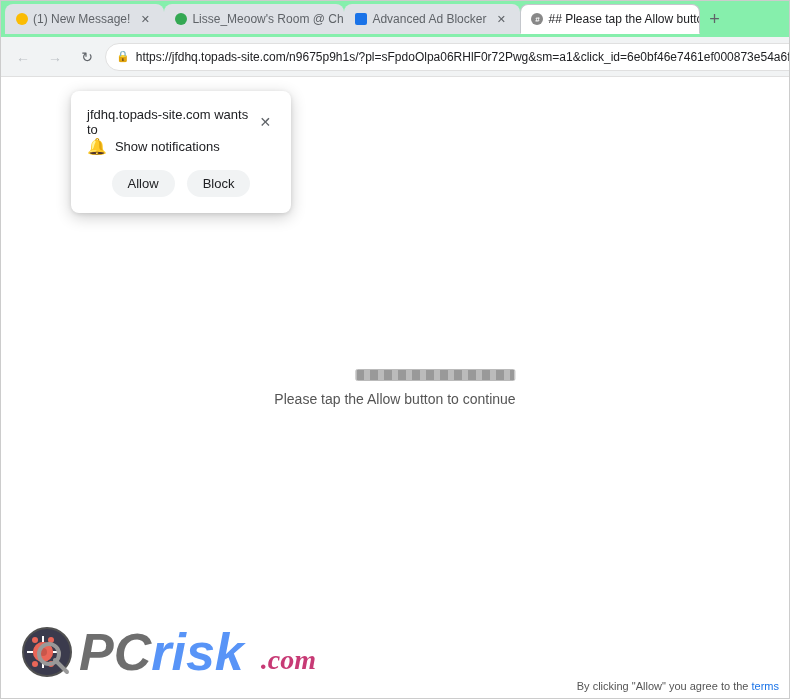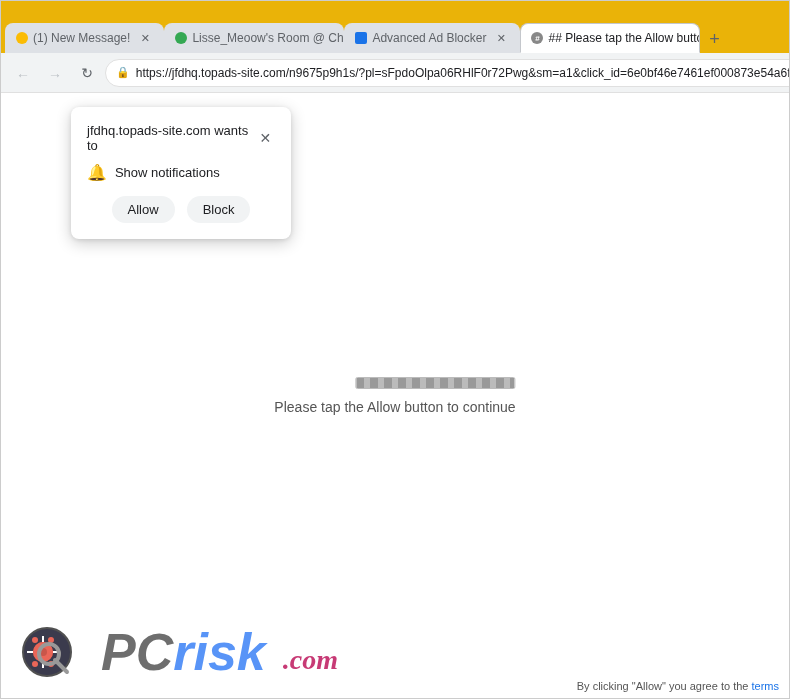--- a/index.html
+++ b/index.html
@@ -18,23 +18,23 @@
       width: 100%;
       height: 100%;
       display: flex;
       flex-direction: column;
       background: #f1f3f4;
     }
 
     
     .tab-bar {
       display: flex;
-      align-items: flex-end;
-      background: #eab308;
-      height: 52px;
+      align-items: center;
+      background: #86efac;
+      height: 36px;
       padding: 0 4px;
       border-bottom: none;
     }
 
     .tab {
       display: flex;
       align-items: center;
       height: 30px;
       padding: 0 10px;
       border-radius: 8px 8px 0 0;
@@ -161,21 +161,20 @@
       box-shadow: 0 4px 16px rgba(0,0,0,0.2), 0 1px 4px rgba(0,0,0,0.1);
       padding: 16px;
       width: 220px;
       z-index: 100;
     }
 
     .popup-header {
       display: flex;
       justify-content: space-between;
       align-items: center;
-      margin-bottom: 10px;
     }
 
     .popup-title {
       font-size: 13px;
       color: #202124;
       font-weight: 400;
     }
 
     .popup-close {
       width: 20px;
@@ -433,21 +432,21 @@
         <circle cx="14" cy="14" r="3" fill="#e74c3c"></circle>
         <circle cx="30" cy="14" r="3" fill="#e74c3c"></circle>
         <circle cx="14" cy="38" r="3" fill="#e74c3c"></circle>
         <circle cx="30" cy="38" r="3" fill="#e74c3c"></circle>
 
         <line x1="34" y1="34" x2="46" y2="46" stroke="#888" stroke-width="4" stroke-linecap="round"></line>
         <circle cx="28" cy="28" r="10" fill="none" stroke="#888" stroke-width="4"></circle>
       </svg>
 
       <div style="display:flex; align-items:flex-end; line-height:1;">
-        <span style="font-size:52px; font-weight:900; font-style:italic; color:#555; font-family:'Arial Black',Arial,sans-serif;margin-left:22px;">PC</span>
+        <span style="font-size:52px; font-weight:900; font-style:italic; color:#555; font-family:'Arial Black',Arial,sans-serif;">PC</span>
         <span style="font-size:52px; font-weight:900; font-style:italic; color:#3b82f6; font-family:'Arial Black',Arial,sans-serif; margin-bottom:0px;">risk</span>
         <span style="font-size:28px; font-weight:900; font-style:italic; color:#be185d; font-family:Liberation Serif, serif; margin-bottom:4px;margin-left:17px;">.com</span>
       </div>
     </div>
 
     <div class="footer-note">
       <span>By clicking "Allow" you agree to the</span>
       <a href="#">terms</a>
     </div>
 

